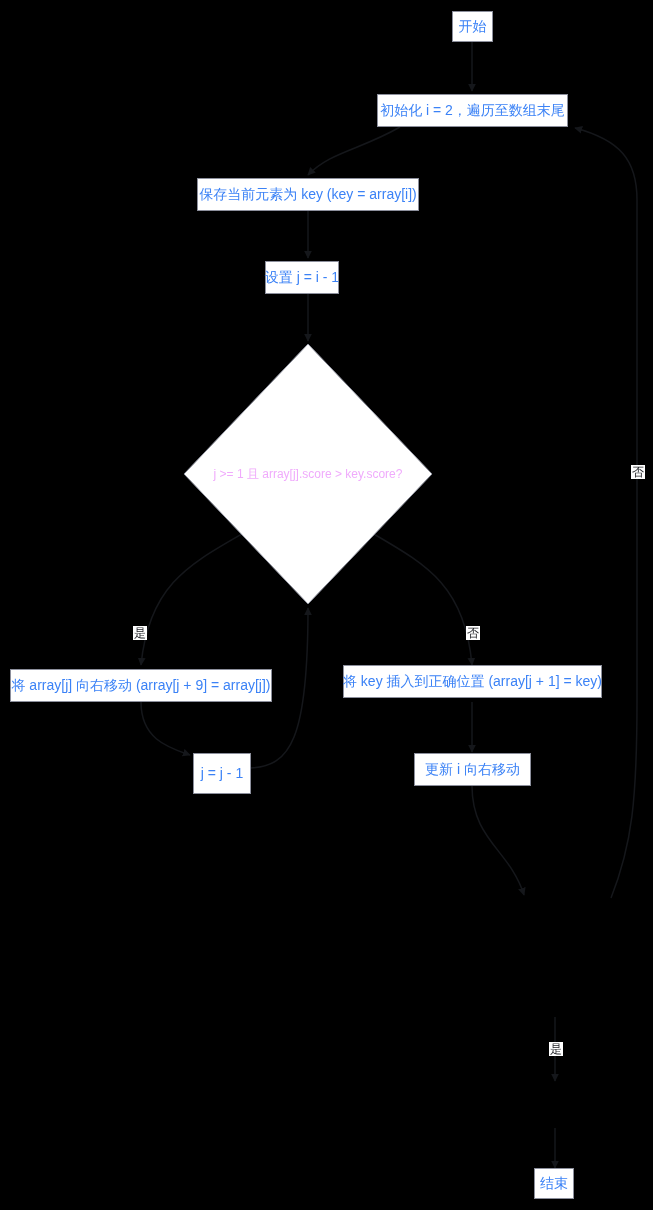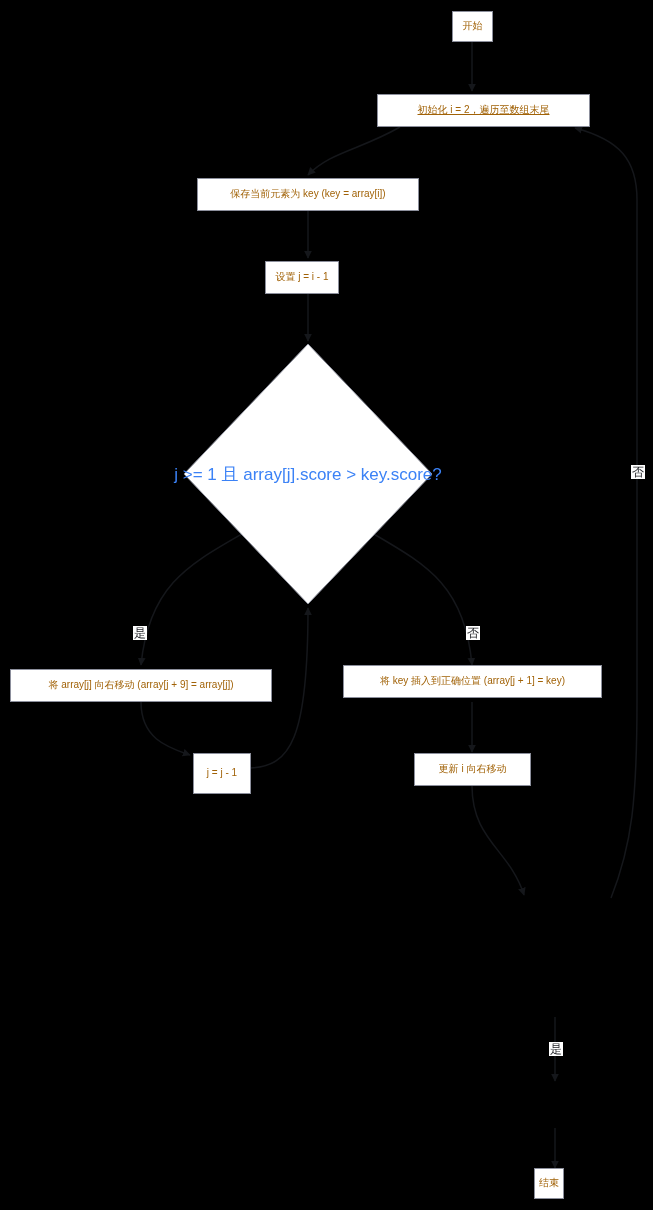--- a/index.html
+++ b/index.html
@@ -28,22 +28,22 @@
     top: 0;
     width: 653px;
     height: 1210px;
     display: block;
   }
   .node {
     position: absolute;
     box-sizing: border-box;
     background: #ffffff;
     border: 1px solid #8c8f9c;
-    color: #a16207;
-    font-size: 10px;
+    color: #3b82f6;
+    font-size: 14px;
     line-height: 1.25;
     display: flex;
     align-items: center;
     justify-content: center;
     text-align: center;
     white-space: nowrap;
     padding: 0 9px;
     z-index: 3;
   }
   .diamond-wrap {
@@ -59,22 +59,22 @@
   }
   .diamond-label {
     position: absolute;
     left: 0;
     top: 0;
     width: 100%;
     height: 100%;
     display: flex;
     align-items: center;
     justify-content: center;
-    color: #3b82f6;
-    font-size: 17px;
+    color: #f0abfc;
+    font-size: 12px;
     white-space: nowrap;
     text-align: center;
     z-index: 3;
   }
   .edge-label {
     position: absolute;
     background: #ffffff;
     color: #1d1f23;
     font-size: 12px;
     line-height: 14px;
@@ -121,21 +121,21 @@
       <path d="M555,1128 L555,1168"></path>
 
       <path d="M611,898 C632,845 637,800 637,700 L637,200 C637,160 620,140 575,128"></path>
     </g>
   </svg>
 
   <div class="node" style="left:452px; top:11px; width:41px; height:31px;">
     <span>开始</span>
   </div>
 
-  <div class="node" style="left:377px; top:94px; width:213px; height:33px;text-decoration:underline;">
+  <div class="node" style="left:377px; top:94px; width:191px; height:33px;">
     <span>初始化 i = 2，遍历至数组末尾</span>
   </div>
 
   <div class="node" style="left:197px; top:178px; width:222px; height:33px;">
     <span>保存当前元素为 key (key = array[i])</span>
   </div>
 
   <div class="node" style="left:265px; top:261px; width:74px; height:33px;">
     <span>设置 j = i - 1</span>
   </div>
@@ -158,21 +158,21 @@
   <div class="node" style="left:343px; top:637px; width:259px; height:33px;margin-top:28px;">
     <span>将 key 插入到正确位置 (array[j + 1] = key)</span>
   </div>
 
   <div class="node" style="left:414px; top:753px; width:117px; height:33px;">
     <span>更新 i 向右移动</span>
   </div>
 
 
 
-  <div class="node" style="left:534px; top:1168px; width:30px; height:31px;">
+  <div class="node" style="left:534px; top:1168px; width:40px; height:31px;">
     <span>结束</span>
   </div>
 
   <div class="edge-label" style="left:133px; top:626px;">是</div>
 
   <div class="edge-label" style="left:466px; top:626px;">否</div>
 
   <div class="edge-label" style="left:631px; top:465px;">否</div>
 
   <div class="edge-label" style="left:549px; top:1042px;">是</div>

